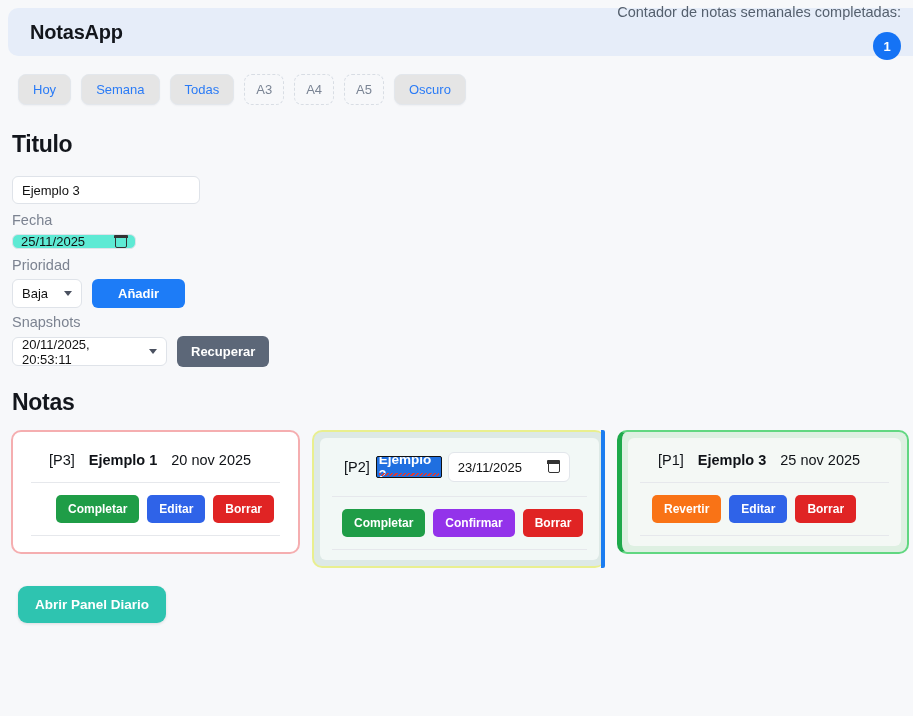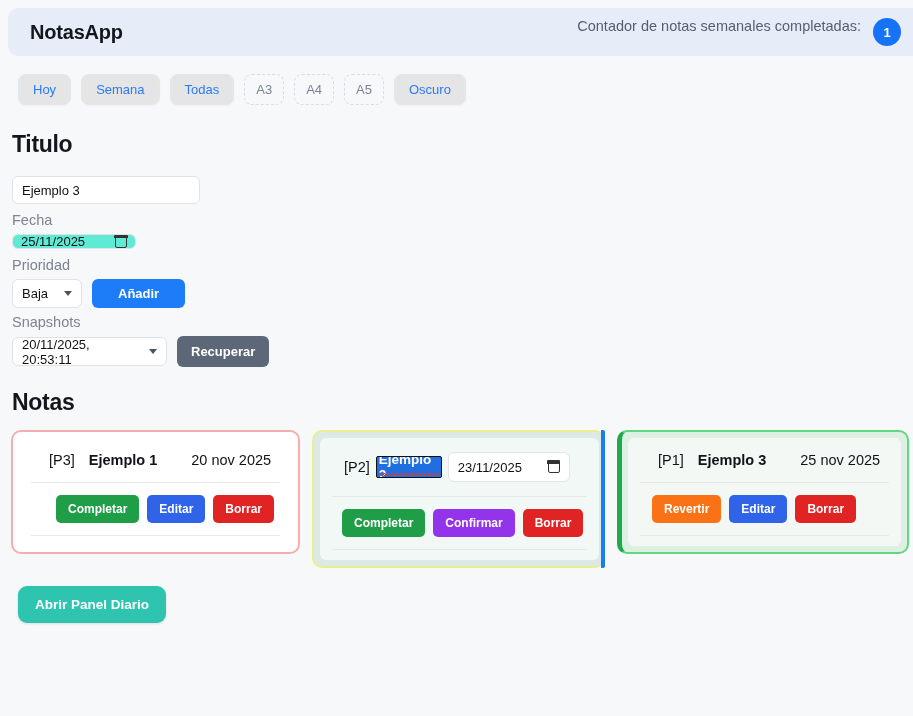--- a/index.html
+++ b/index.html
@@ -26,22 +26,23 @@
   }
   .app-title {
     font-size: 20px;
     font-weight: bold;
     color: #13161c;
     letter-spacing: -0.2px;
     text-align: right;
   }
   .counter-wrap {
     display: flex;
-    align-items: flex-start;
+    align-items: flex-end;
     gap: 12px;
+    flex-direction: column;
   }
   .counter-label {
     font-size: 14.5px;
     color: #55606e;
   }
   .counter-badge {
     width: 28px;
     height: 28px;
     border-radius: 50%;
     background: #1573f5;
@@ -227,21 +228,21 @@
     display: flex;
     align-items: center;
     gap: 14px;
     padding: 0 0 14px 18px;
     font-size: 14.5px;
     color: #101318;
   }
   .note-head.editing { padding-left: 12px; gap: 6px; }
   .note-prio { color: #101318; }
   .note-title { font-weight: bold; }
-  .note-date { color: #101318; margin-left: 20px; }
+  .note-date { color: #101318; }
   .divider { height: 1px; background: #e6e8ec; }
   .note-actions {
     display: flex;
     gap: 8px;
     padding: 12px 0 12px 25px;
   }
   .note-actions.editing { padding-left: 10px; }
   .card-p1 .note-actions { padding-left: 12px; }
   .act {
     border: none;

